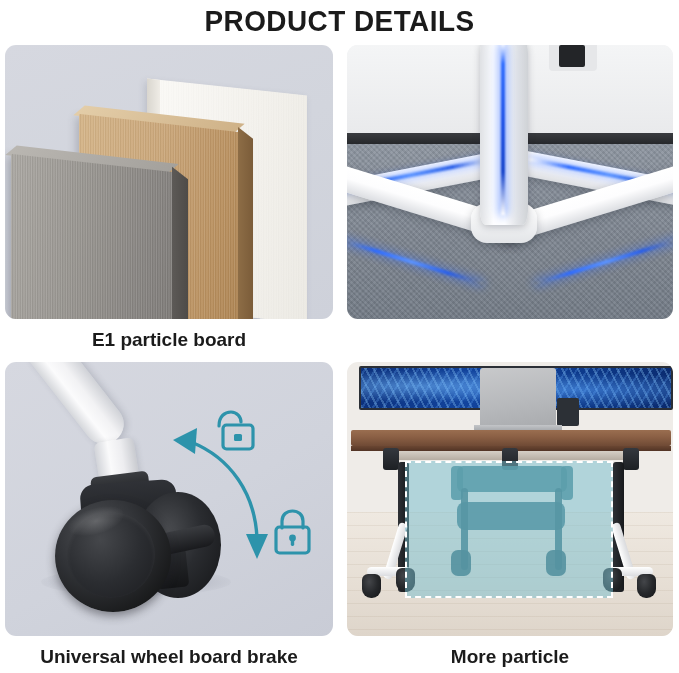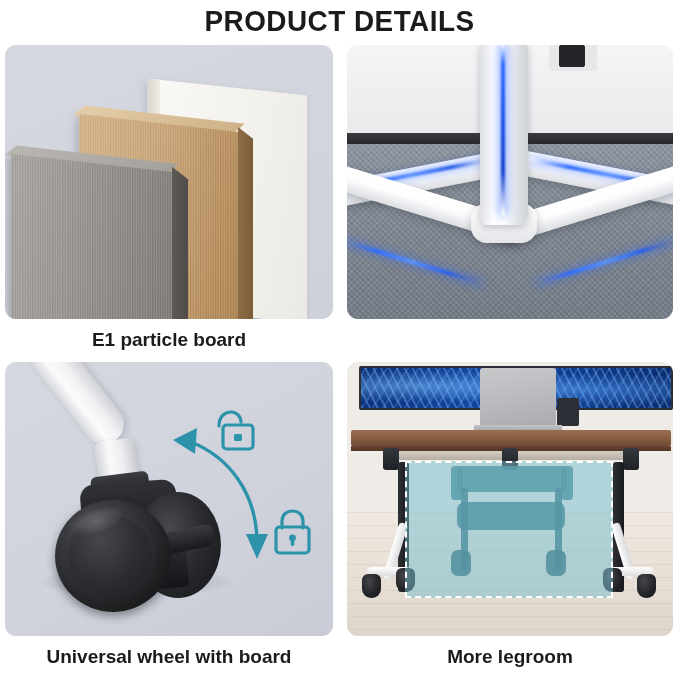--- a/index.html
+++ b/index.html
@@ -515,21 +515,21 @@
         </g>
 
         <g transform="translate(268,148)">
           <path d="M 9 18 L 9 11 C 9 4.5 14 1 19.5 1 C 25 1 30 4.5 30 11 L 30 18" fill="none" stroke="#2d93ab" stroke-width="3.2" stroke-linecap="round"></path>
           <rect x="3" y="17" width="33" height="26" rx="3.5" fill="none" stroke="#2d93ab" stroke-width="3.2"></rect>
           <circle cx="19.5" cy="28" r="3.4" fill="#2d93ab"></circle>
           <rect x="17.8" y="28" width="3.4" height="8" rx="1.4" fill="#2d93ab"></rect>
         </g>
       </svg>
     </div>
-    <div class="caption">Universal wheel with board</div>
+    <div class="caption">Universal wheel board brake</div>
   </div>
 
   <div class="cell cell-br">
     <div class="panel panel-br p-leg">
       <div class="lg-wall"></div>
       <div class="lg-floor"></div>
       <div class="lg-ledwall"></div>
 
       <div class="lg-mon-stand"></div>
       <div class="lg-laptop-screen"></div>
@@ -558,16 +558,16 @@
       <div class="lg-legbar lg-legbar-r"></div>
       <div class="lg-legfoot lg-legfoot-l"></div>
       <div class="lg-legfoot lg-legfoot-r"></div>
       <div class="lg-caster lg-caster-1"></div>
       <div class="lg-caster lg-caster-2"></div>
       <div class="lg-caster lg-caster-3"></div>
       <div class="lg-caster lg-caster-4"></div>
 
       <div class="lg-highlight"></div>
     </div>
-    <div class="caption" style="width:326px">More legroom</div>
+    <div class="caption" style="width:326px">More particle</div>
   </div>
 
 </div>
 
 </body></html>

